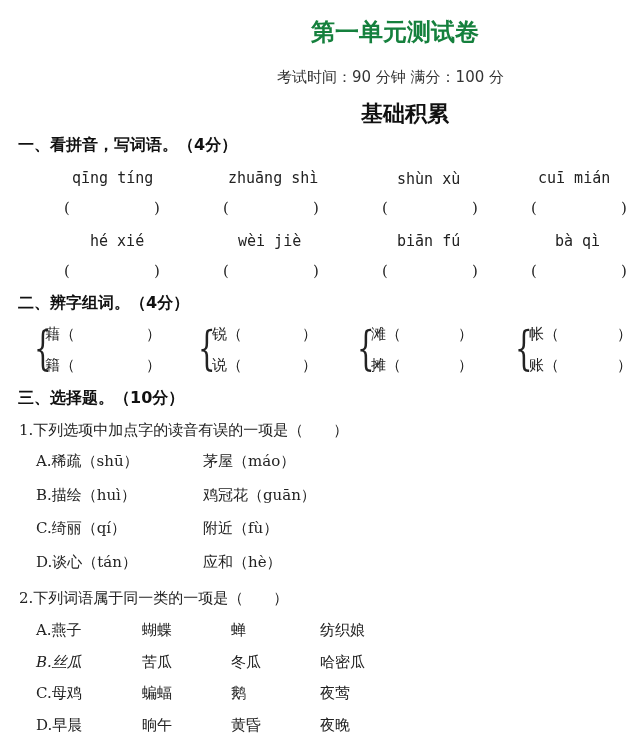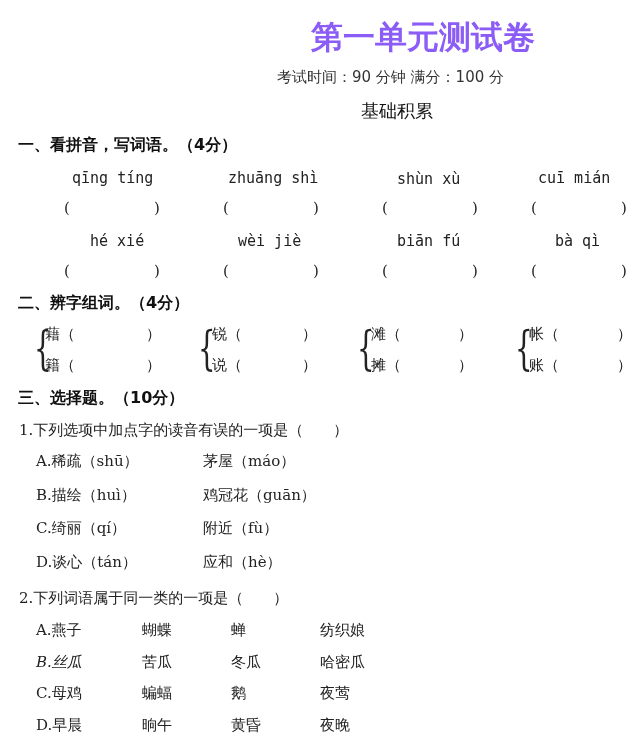--- a/index.html
+++ b/index.html
@@ -1,21 +1,21 @@
 <!DOCTYPE html>
 <html><head>
 <meta charset="utf-8">
 <style>
   html, body { margin:0; padding:0; background:#ffffff; }
   body { width:637px; height:738px; position:relative; overflow:hidden;
          font-family:"DejaVu Serif","Liberation Serif",serif; color:#1a1a1a; }
   .abs { position:absolute; white-space:nowrap; }
-  .title { font-family:"DejaVu Sans","Liberation Sans",sans-serif; font-weight:bold; font-size:32px; color:#8b5cf6; }
+  .title { font-family:"DejaVu Sans","Liberation Sans",sans-serif; font-weight:bold; font-size:24px; color:#15803d; }
   .meta { font-family:"DejaVu Sans","Liberation Sans",sans-serif; font-size:15px; color:#333; }
-  .sub { font-family:"DejaVu Sans","Liberation Sans",sans-serif; font-weight:normal; font-size:18px; color:#111; }
+  .sub { font-family:"DejaVu Sans","Liberation Sans",sans-serif; font-weight:bold; font-size:22px; color:#111; }
   .h { font-family:"DejaVu Sans","Liberation Sans",sans-serif; font-weight:bold; font-size:16px; color:#111; }
   .py { font-family:"DejaVu Sans Mono","Liberation Mono",monospace; font-size:15px; color:#222; }
   .paren { font-size:15px; color:#222; font-family:"DejaVu Serif",serif; }
   .txt { font-size:15px; color:#222; }
   .brace { font-size:46px; line-height:46px; color:#222; font-family:"DejaVu Serif",serif; transform:scaleX(0.6); transform-origin:left top; }
 </style>
 </head>
 <body>
 
 <div class="abs title" style="left:311px;top:16px;">第一单元测试卷</div>

